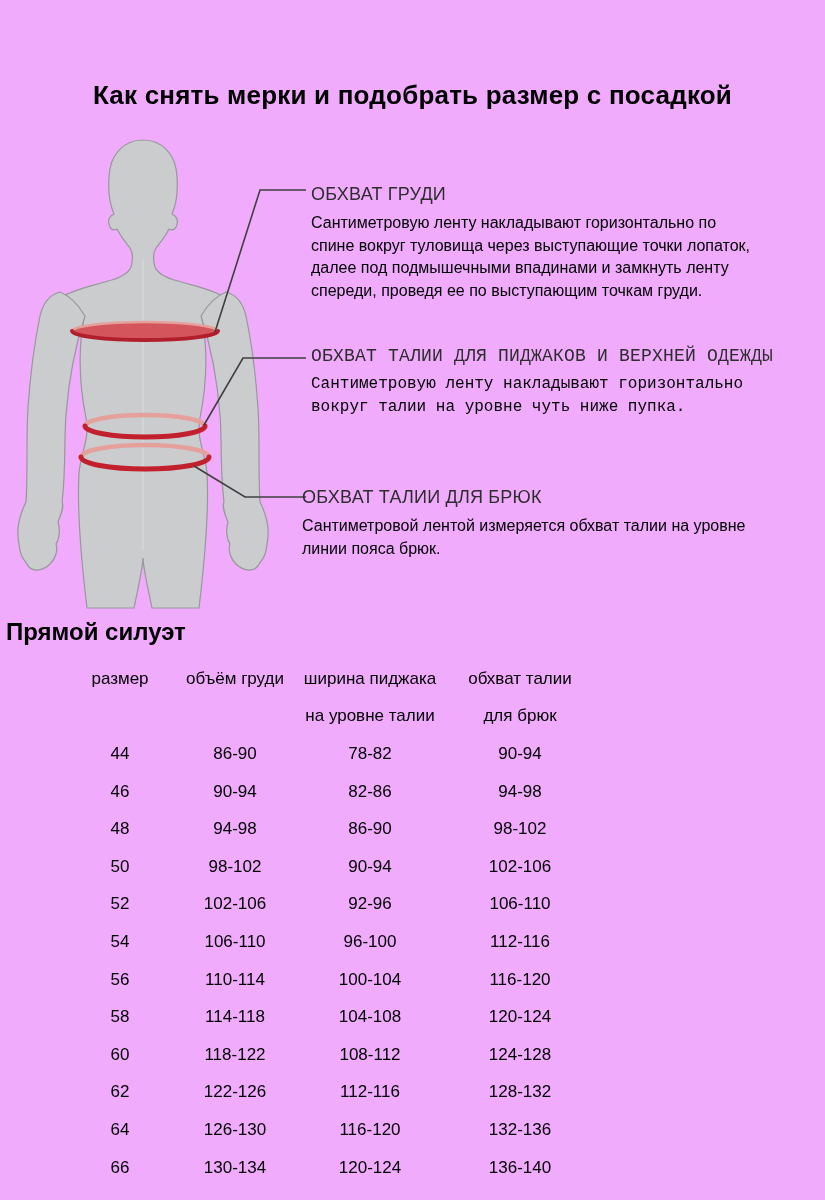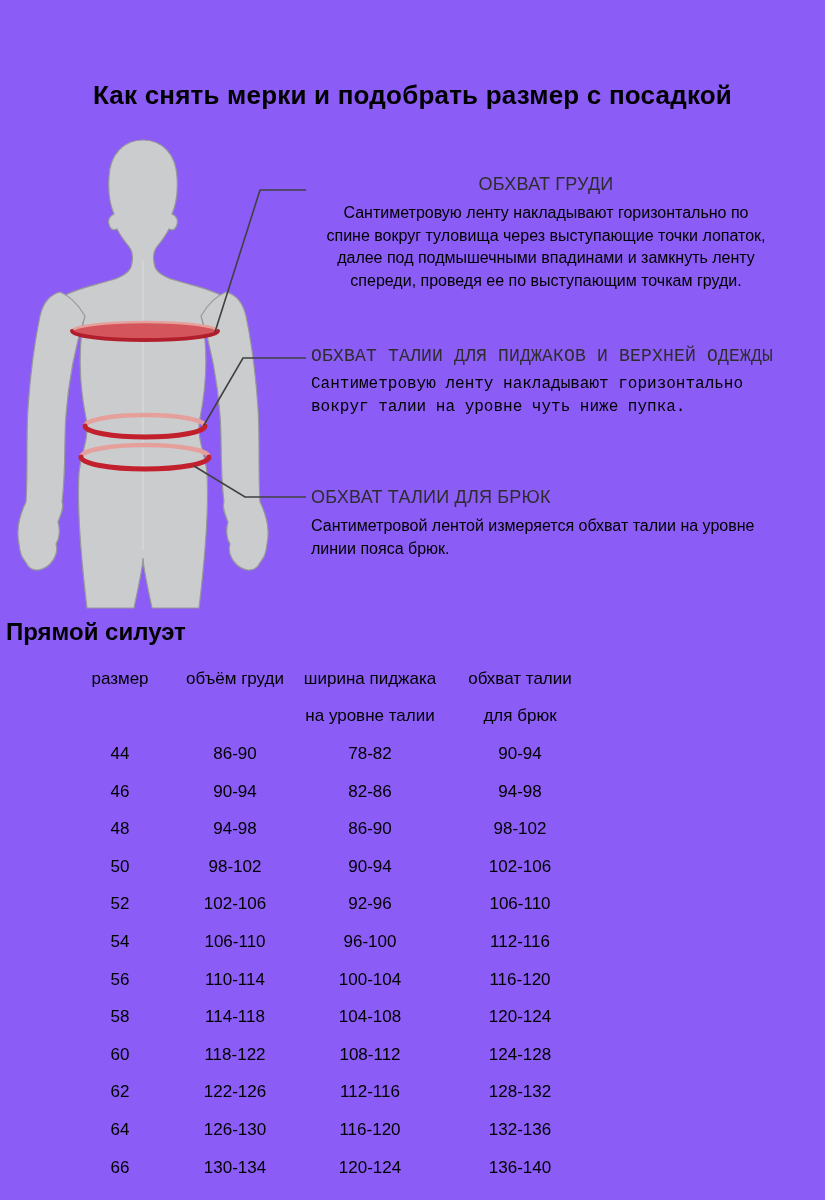--- a/index.html
+++ b/index.html
@@ -1,35 +1,35 @@
 <!DOCTYPE html>
 <html><head>
 <meta charset="utf-8">
 <style>
   html,body{margin:0;padding:0;background:#ffffff;}
   .page{
-    position:relative;width:825px;height:1200px;background:#8b5cf6;overflow:hidden;
+    position:relative;width:825px;height:1200px;background:#f0abfc;overflow:hidden;
     font-family:"Liberation Sans","DejaVu Sans",sans-serif;color:#000;
   }
   .main-title{
     position:absolute;top:80px;left:0;width:825px;margin:0;
     font-size:26px;font-weight:700;text-align:center;color:#000;letter-spacing:.2px;
   }
   .figure-svg{position:absolute;left:0;top:130px;width:320px;height:480px;}
   .note{position:absolute;}
   .note h2{
     margin:0 0 7px 0;font-size:18px;font-weight:400;color:#2d2d2d;
     letter-spacing:.2px;white-space:nowrap;
   }
   .note p{
     margin:0;font-size:16px;line-height:22.5px;color:#000;white-space:pre-line;
   }
-  #note-chest{left:311px;top:174px;width:470px;text-align:center;}
+  #note-chest{left:311px;top:184px;width:470px;}
   #note-waist-jacket{left:311px;top:346px;width:514px;font-family:Liberation Mono, monospace;}
-  #note-waist-trousers{left:311px;top:487px;width:500px;}
+  #note-waist-trousers{left:302px;top:487px;width:500px;}
   .table-title{
     position:absolute;top:612px;left:0;width:825px;margin:6px;
     font-size:24px;font-weight:700;text-align:left;color:#000;
   }
   .size-table{
     position:absolute;left:70px;top:660px;width:530px;
     display:grid;grid-template-columns:100px 130px 140px 160px;grid-auto-rows:37.6px;
     font-size:17px;color:#000;
   }
   .cell{display:flex;align-items:center;justify-content:center;text-align:center;}

